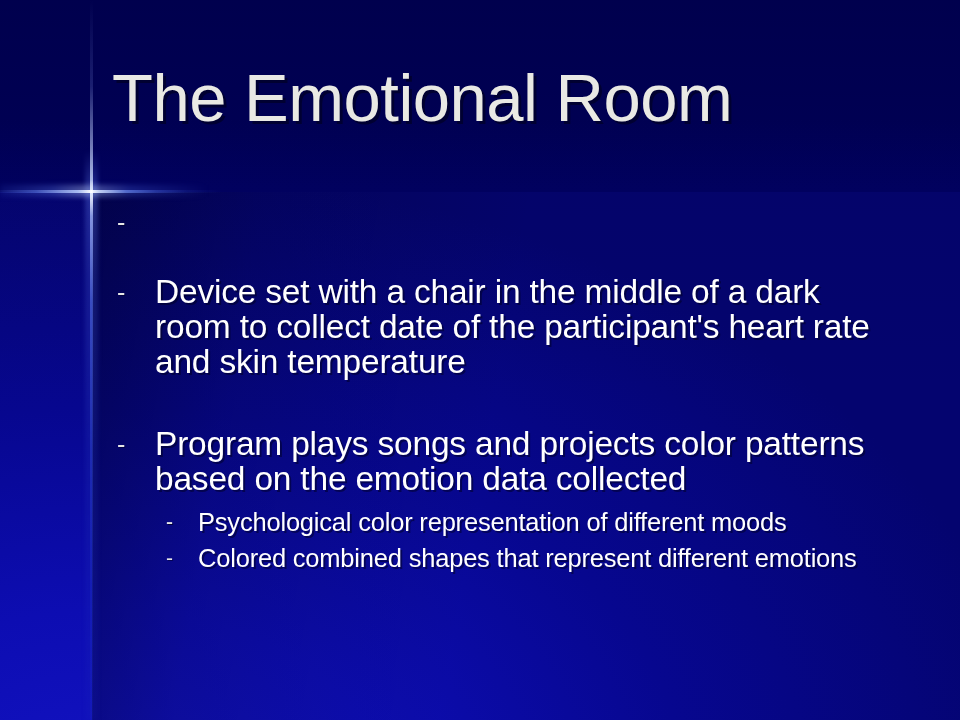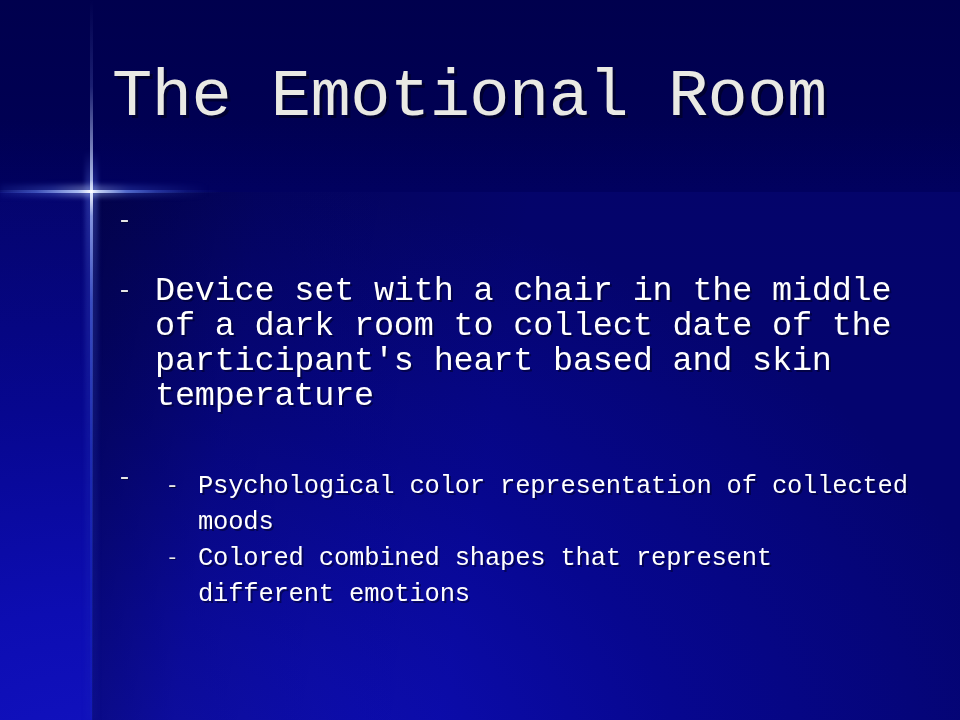--- a/index.html
+++ b/index.html
@@ -6,21 +6,21 @@
     margin: 0;
     padding: 0;
     background: #000000;
   }
 
   #slide {
     position: relative;
     width: 960px;
     height: 720px;
     overflow: hidden;
-    font-family: Liberation Mono, monospace;
+    font-family: Liberation Sans, sans-serif;
     
     background: #7f1d1d;
   }
 
   
 
   
   .bg-glow {
     position: absolute;
     left: -20%;
@@ -238,36 +238,37 @@
   <div id="body">
 
     <div class="bullet">
       <span class="dash">-</span>
     </div>
 
     <div class="bullet-gap-1"></div>
 
     <div class="bullet">
       <span class="dash">-</span>
-      <span>Device set with a chair in the middle of a dark room to collect date of the participant's heart based and skin temperature</span>
+      <span>Device set with a chair in the middle of a dark room to collect date of the participant's heart rate and skin temperature</span>
     </div>
 
     <div class="bullet-gap-2"></div>
 
     <div class="bullet">
       <span class="dash">-</span>
+      <span>Program plays songs and projects color patterns based on the emotion data collected</span>
     </div>
 
     <div class="subbullet sub-start">
       <span class="dash">-</span>
     </div>
 
     <div class="subbullet">
       <span class="dash">-</span>
-      <span>Psychological color representation of collected moods</span>
+      <span>Psychological color representation of different moods</span>
     </div>
 
     <div class="subbullet">
       <span class="dash">-</span>
       <span>Colored combined shapes that represent different emotions</span>
     </div>
 
   </div>
 </div>
 

